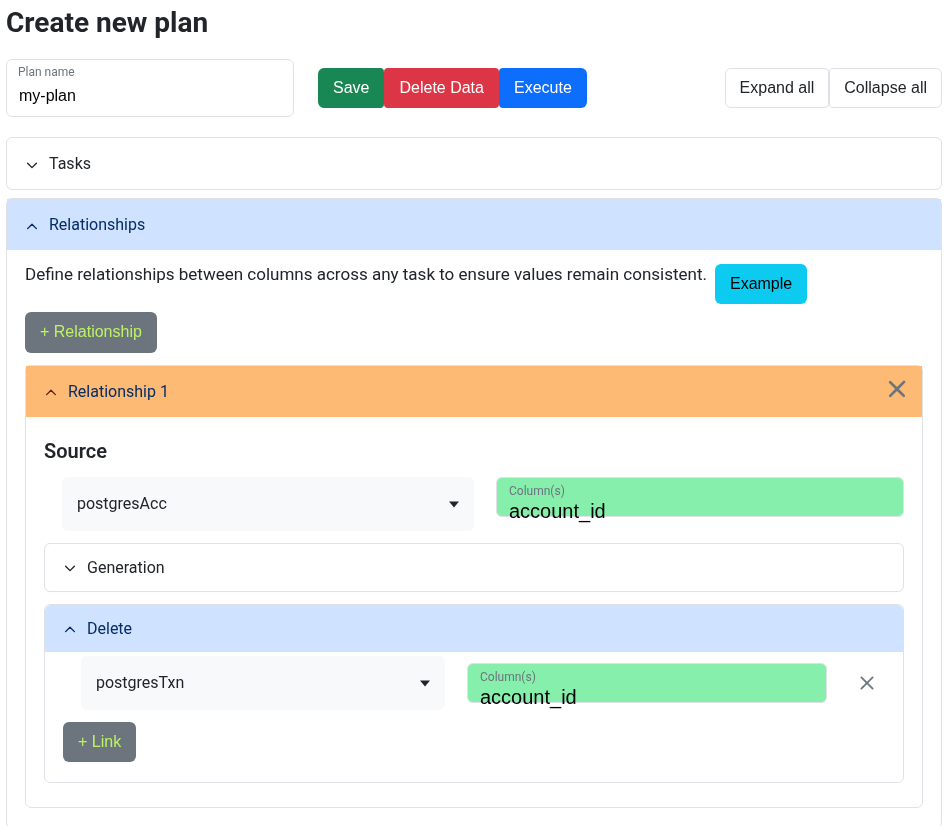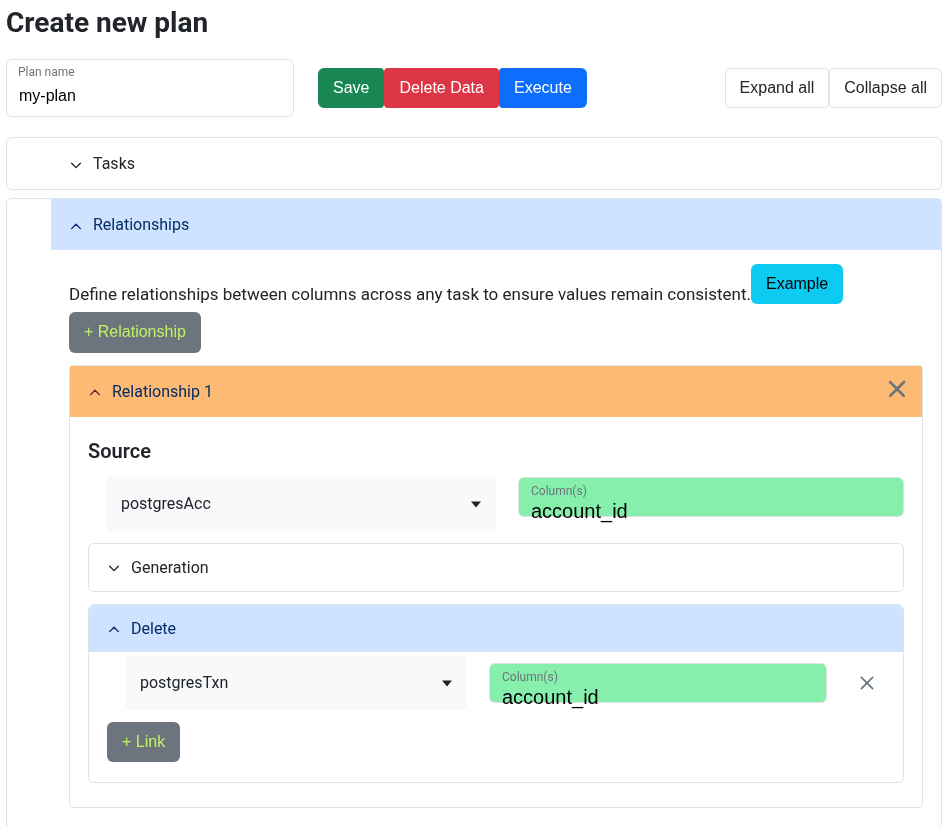--- a/index.html
+++ b/index.html
@@ -68,21 +68,20 @@
     .btn-red   { background: #dc3545; }
     .btn-blue  { background: #0d6efd; }
     .btn-secondary { background: #6c757d; color:#bef264; }
     .btn-cyan { background: #0dcaf0; color:#000; }
     .spacer { flex: 1; }
 
     .card {
       border: 1px solid #dee2e6;
       border-radius: 6px;
       margin-bottom: 8px;
-      padding-left: 44px;
     }
     .accordion-header {
       display: flex;
       align-items: center;
       gap: 10px;
       padding: 16px 18px;
       cursor: pointer;
       position: relative;
     }
     .accordion-header.blue { background: #cfe2ff; }
@@ -111,21 +110,22 @@
       cursor: pointer;
     }
     .close-x.big svg { width: 22px; height: 22px; }
     .close-x svg { width: 18px; height: 18px; }
 
     .section-body {
       padding: 14px 18px 20px 18px;
     }
     .desc-row {
       display: flex;
-      align-items: flex-end;
+      align-items: flex-start;
+      gap: 8px;
       margin-bottom: 8px;
     }
     .desc-text { font-size: 17px; }
 
     .rel-card {
       border: 1px solid #dee2e6;
       border-radius: 6px;
       margin-top: 12px;
     }
     .rel-body { padding: 14px 18px 24px 18px; }

